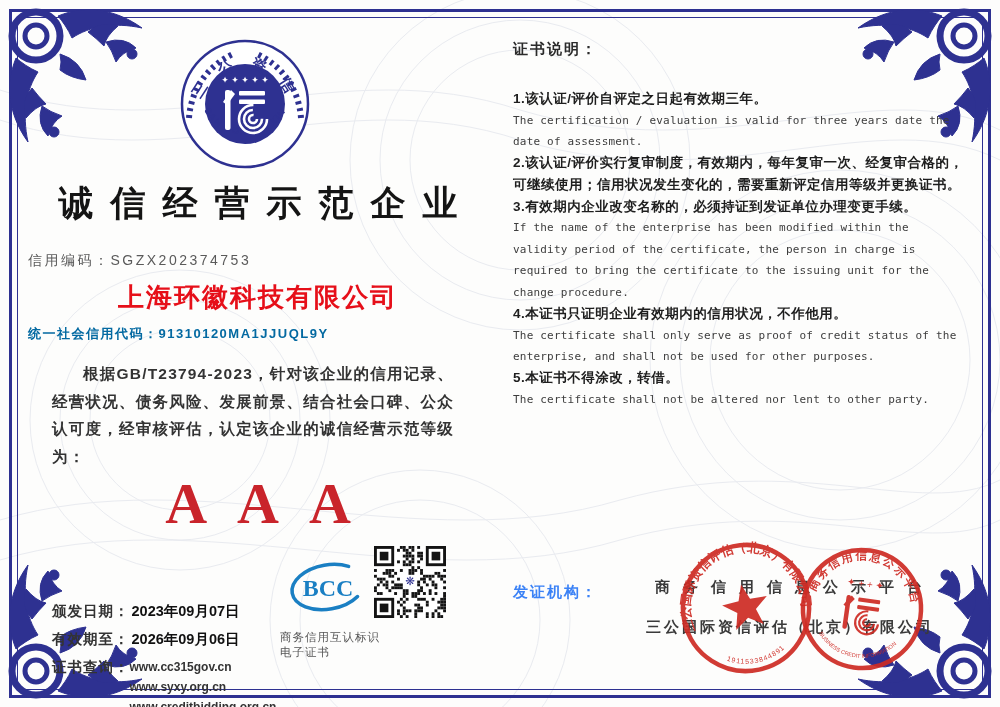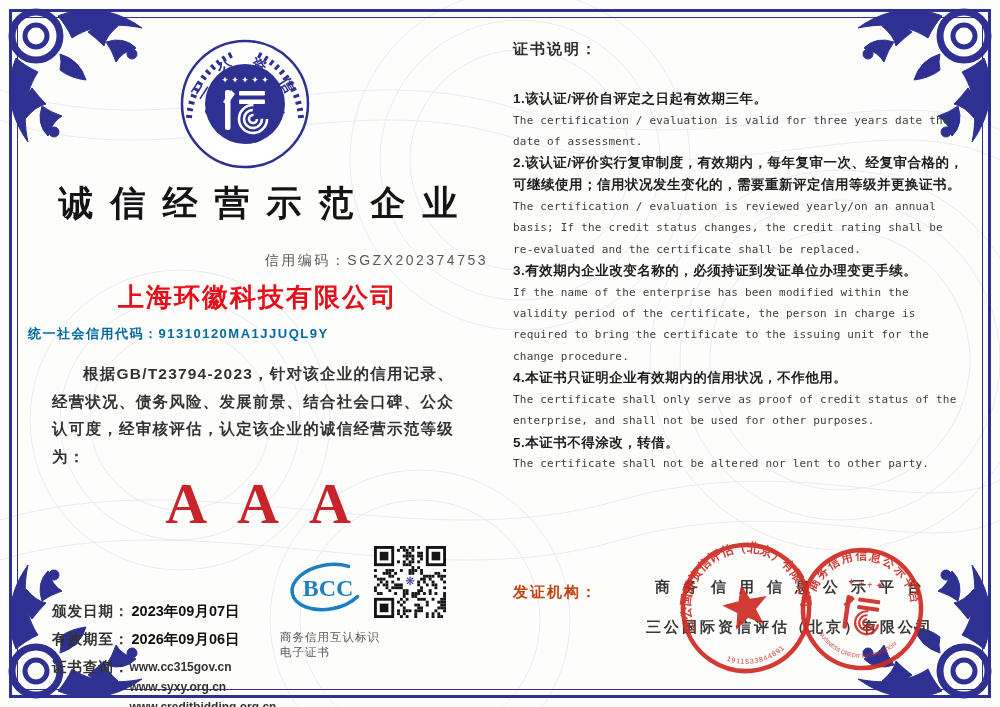--- a/index.html
+++ b/index.html
@@ -13,21 +13,21 @@
   .corner.tr{top:2px;right:2px;transform:scaleX(-1);}
   .corner.bl{bottom:2px;left:2px;transform:scaleY(-1);}
   .corner.br{bottom:2px;right:2px;transform:scale(-1,-1);}
 
   .abs{position:absolute;z-index:3;}
 
   
   .emblem{left:179px;top:38px;width:132px;height:132px;}
   .title{left:28px;top:180px;width:460px;text-align:center;font-size:35px;font-weight:900;
          color:#141414;letter-spacing:17px;text-indent:17px;}
-  .codeline{left:28px;top:252px;width:460px;text-align:right;font-size:14px;color:#5a5a5a;
+  .codeline{left:28px;top:252px;width:460px;text-align:left;font-size:14px;color:#5a5a5a;
             letter-spacing:2.5px;}
   .company{left:28px;top:280px;width:460px;text-align:center;font-size:26px;font-weight:900;
            color:#e60f19;letter-spacing:2px;}
   .uscc{left:28px;top:325px;width:460px;font-size:13px;color:#0369a1;
         letter-spacing:1.5px;font-weight:700;}
   .statement{left:52px;top:360px;width:402px;font-size:15.5px;line-height:1.78;color:#333;
              font-weight:700;text-indent:2em;letter-spacing:1.2px;text-align:justify;}
   .grade{left:28px;top:436px;width:460px;text-align:center;font-family:"Liberation Serif",serif;
          font-size:58px;font-weight:700;color:#c9242b;letter-spacing:30px;text-indent:30px;margin-top:34px;}
 
@@ -42,21 +42,21 @@
   .qrcaps{left:280px;top:630px;width:190px;font-size:11.5px;color:#555;display:flex;
           justify-content:space-between;letter-spacing:1px;flex-direction:column;}
 
   
   .notes-title{left:513px;top:40px;font-size:15px;font-weight:900;color:#2b2b2b;letter-spacing:2px;}
   .notes{left:513px;top:88px;width:456px;}
   .note-zh{font-size:13.5px;font-weight:900;color:#1e1e1e;line-height:1.6;letter-spacing:0.5px;}
   .note-en{font-family:"DejaVu Sans Mono",monospace;font-size:11px;color:#3d3d3d;line-height:1.95;
            letter-spacing:0.2px;}
 
-  .issuer-label{left:513px;top:583px;font-size:15px;font-weight:900;color:#c2410c;letter-spacing:2px;}
+  .issuer-label{left:513px;top:583px;font-size:15px;font-weight:900;color:#3b82f6;letter-spacing:2px;}
   .issuer1{left:615px;top:578px;width:360px;text-align:center;font-size:15px;font-weight:700;
            color:#3a3a3a;letter-spacing:13px;}
   .issuer2{left:600px;top:618px;width:380px;text-align:center;font-size:15px;font-weight:700;
            color:#3a3a3a;letter-spacing:3px;}
   .seal{z-index:4;opacity:0.92;}
   .sealA{left:676px;top:538px;width:140px;height:140px;}
   .sealB{left:796px;top:543px;width:132px;height:132px;}
 </style>
 </head>
 <body>
@@ -378,21 +378,20 @@
   </div>
 
   <div class="abs notes-title">证书说明：</div>
   <div class="abs notes">
     <div>
       <div class="note-zh">1.该认证/评价自评定之日起有效期三年。</div>
       <div class="note-en">The certification / evaluation is valid for three years date the date of assessment.</div>
     </div>
     <div>
       <div class="note-zh">2.该认证/评价实行复审制度，有效期内，每年复审一次、经复审合格的，可继续使用；信用状况发生变化的，需要重新评定信用等级并更换证书。</div>
-      <div class="note-en">The certification / evaluation is reviewed yearly/on an annual basis; If the credit status changes, the credit rating shall be re-evaluated and the certificate shall be replaced.</div>
     </div>
     <div>
       <div class="note-zh">3.有效期内企业改变名称的，必须持证到发证单位办理变更手续。</div>
       <div class="note-en">If the name of the enterprise has been modified within the validity period of the certificate, the person in charge is required to bring the certificate to the issuing unit for the change procedure.</div>
     </div>
     <div>
       <div class="note-zh">4.本证书只证明企业有效期内的信用状况，不作他用。</div>
       <div class="note-en">The certificate shall only serve as proof of credit status of the enterprise, and shall not be used for other purposes.</div>
     </div>
     <div>

